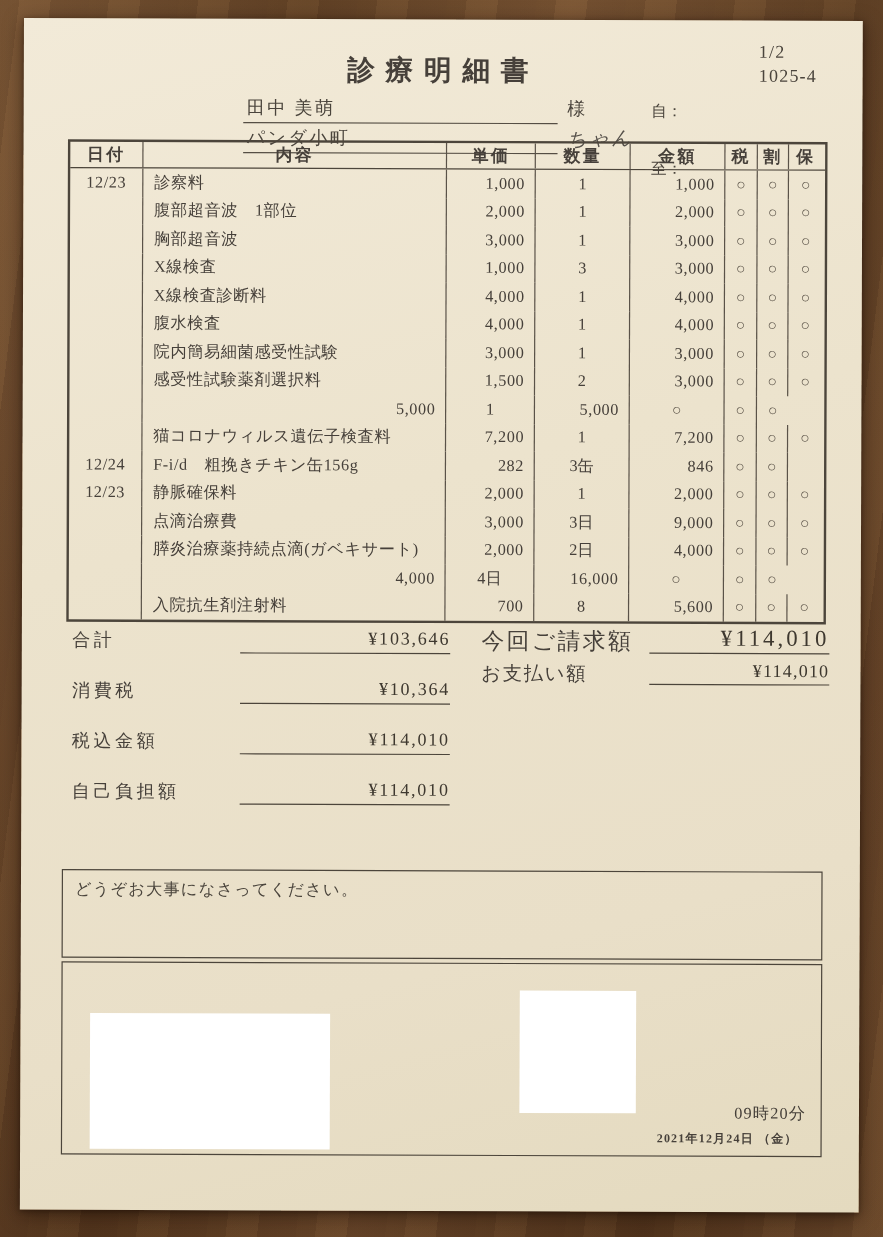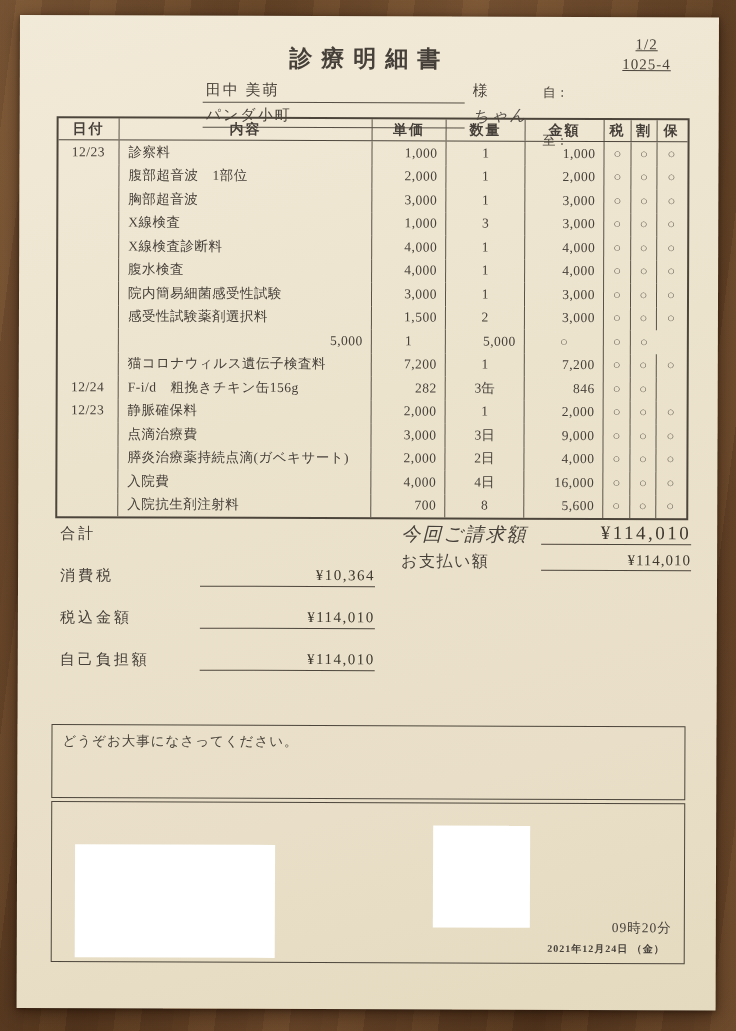--- a/index.html
+++ b/index.html
@@ -20,22 +20,22 @@
     transform:rotate(0.2deg);
     transform-origin:top left;
     color:#3e382f;
   }
   
   .doc-title {
     position:absolute; left:0; right:0; top:27px; text-align:center;
     font-size:23px; font-weight:bold; letter-spacing:9px; color:#46403a;
   }
   .page-info {
-    position:absolute; right:48px; top:17px; text-align:center;
-    font-size:15px; line-height:20px; color:#4a443c; letter-spacing:1px;text-decoration:underline;
+    position:absolute; right:38px; top:17px; text-align:left;
+    font-size:15px; line-height:20px; color:#4a443c; letter-spacing:1px;
   }
   .party-block { position:absolute; left:183px; top:65px; width:420px; font-size:15px; color:#4a443c; }
   .party-line { position:relative; height:24px; }
   .party-name {
     display:inline-block; width:262px; border-bottom:1.5px solid #554e44;
     padding-left:3px; letter-spacing:2px; height:22px;
   }
   .party-suffix { display:inline-block; margin-left:8px; letter-spacing:2px; }
   .suffix-pet { font-style:italic; transform:rotate(-2deg); display:inline-block; font-size:16px; color:#55504a; }
   .range-label { position:absolute; left:340px; font-size:13px; color:#4a443c; }
@@ -61,21 +61,21 @@
   
   .totals-left { position:absolute; left:42px; top:509px; width:320px; font-size:15px; }
   .tl-line { position:relative; height:42px; }
   .tl-label { position:absolute; left:0; top:0; letter-spacing:3px; color:#46403a; }
   .tl-value {
     position:absolute; left:140px; top:0; width:175px; text-align:right;
     border-bottom:1.5px solid #4c453b; padding-bottom:2px; letter-spacing:1.5px; color:#3e382f;
   }
   .billing { position:absolute; left:383px; top:505px; width:290px; }
   .bill-line1 { position:relative; height:28px; }
-  .bill-label-big { font-size:19px; letter-spacing:2px; color:#46403a;font-style:italic; }
+  .bill-label-big { font-size:19px; letter-spacing:2px; color:#46403a; }
   .bill-value-big {
     position:absolute; right:0; top:0; width:150px; text-align:right;
     font-size:19px; letter-spacing:2.5px; border-bottom:1.5px solid #4c453b; color:#3e382f;
   }
   .bill-line2 { position:relative; height:24px; margin-top:2px; }
   .bill-label-sm { font-size:16px; letter-spacing:1.5px; color:#46403a; }
   .bill-value-sm {
     position:absolute; right:0; top:0; width:150px; text-align:right;
     font-size:15px; letter-spacing:1px; border-bottom:1.5px solid #4c453b; padding-bottom:1px; color:#3e382f;
   }
@@ -266,21 +266,20 @@
       <div class="cell-desc">膵炎治療薬持続点滴(ガベキサート)</div>
       <div class="cell-unit">2,000</div>
       <div class="cell-qty">2日</div>
       <div class="cell-amt">4,000</div>
       <div class="cell-mark">○</div>
       <div class="cell-mark">○</div>
       <div class="cell-mark">○</div>
     </div>
         <div class="trow">
       <div class="cell-date"></div>
-      <div class="cell-desc">入院費</div>
       <div class="cell-unit">4,000</div>
       <div class="cell-qty">4日</div>
       <div class="cell-amt">16,000</div>
       <div class="cell-mark">○</div>
       <div class="cell-mark">○</div>
       <div class="cell-mark">○</div>
     </div>
         <div class="trow">
       <div class="cell-date"></div>
       <div class="cell-desc">入院抗生剤注射料</div>
@@ -290,20 +289,21 @@
       <div class="cell-mark">○</div>
       <div class="cell-mark">○</div>
       <div class="cell-mark">○</div>
     </div>
       </div>
   </div>
 
   <div class="totals-left">
     <div class="tl-line">
       <span class="tl-label">合計</span>
+      <span class="tl-value">¥103,646</span>
     </div>
     <div class="tl-line">
       <span class="tl-label">消費税</span>
       <span class="tl-value">¥10,364</span>
     </div>
     <div class="tl-line">
       <span class="tl-label">税込金額</span>
       <span class="tl-value">¥114,010</span>
     </div>
     <div class="tl-line">

